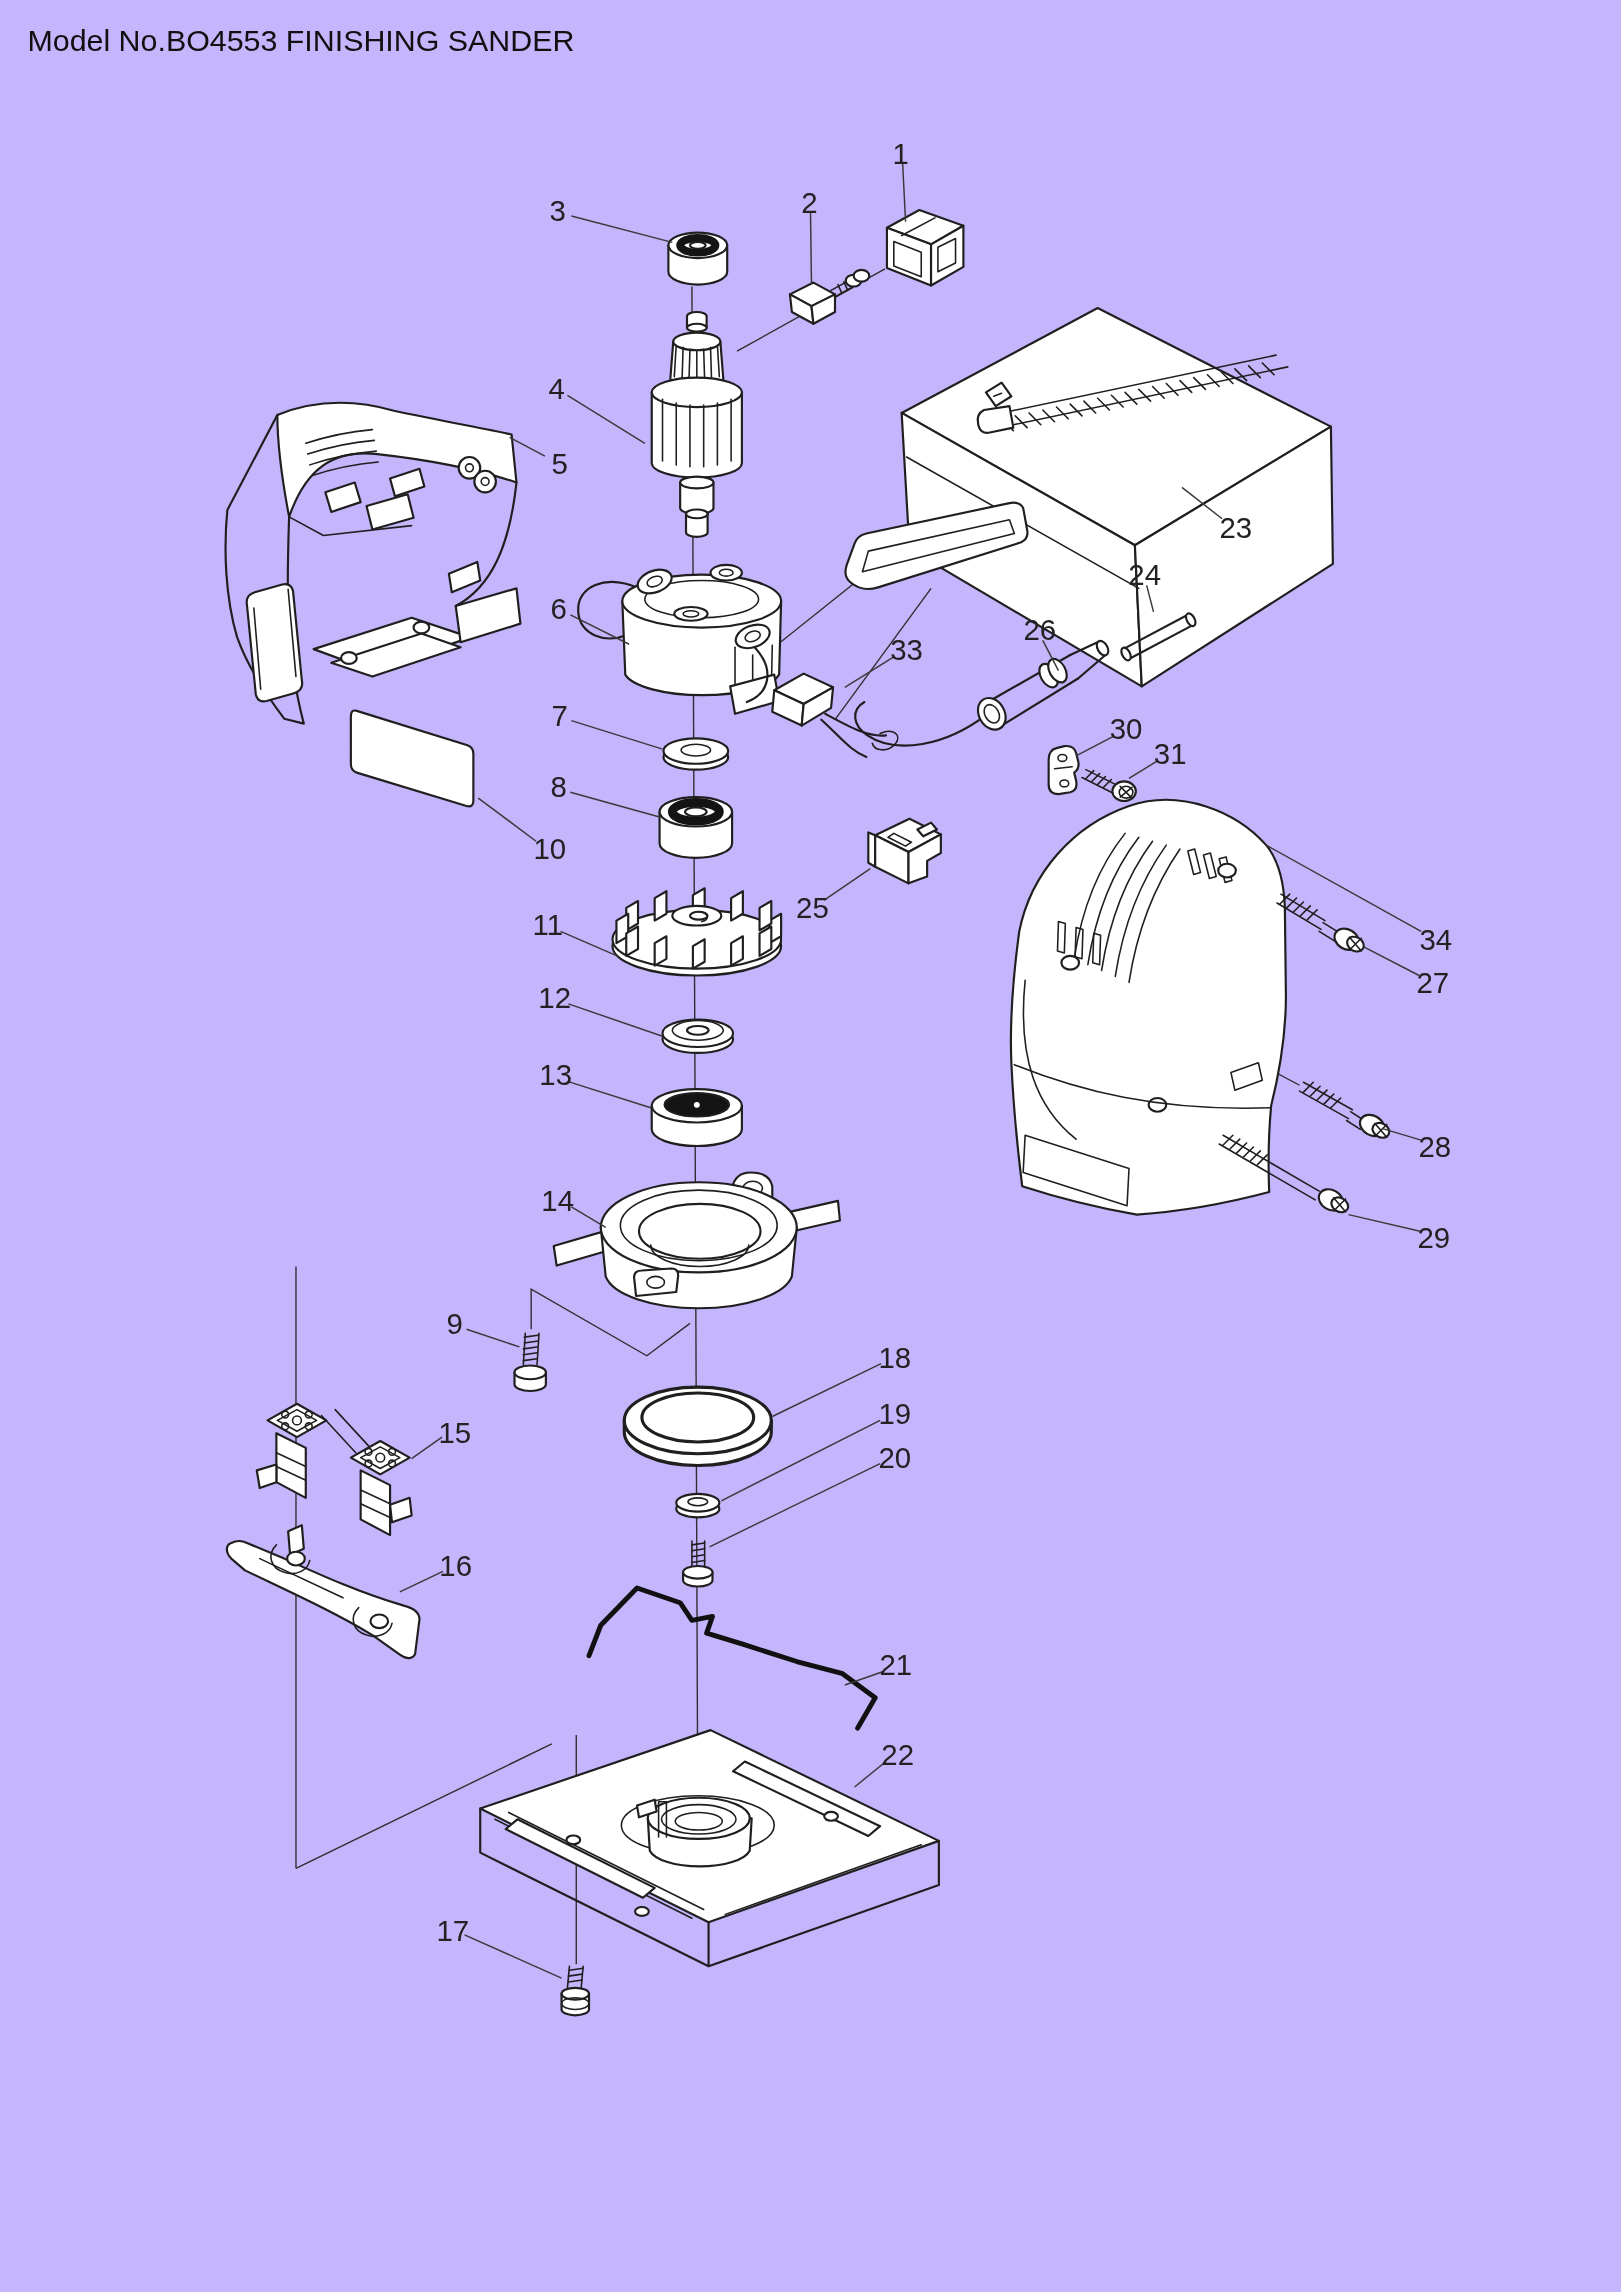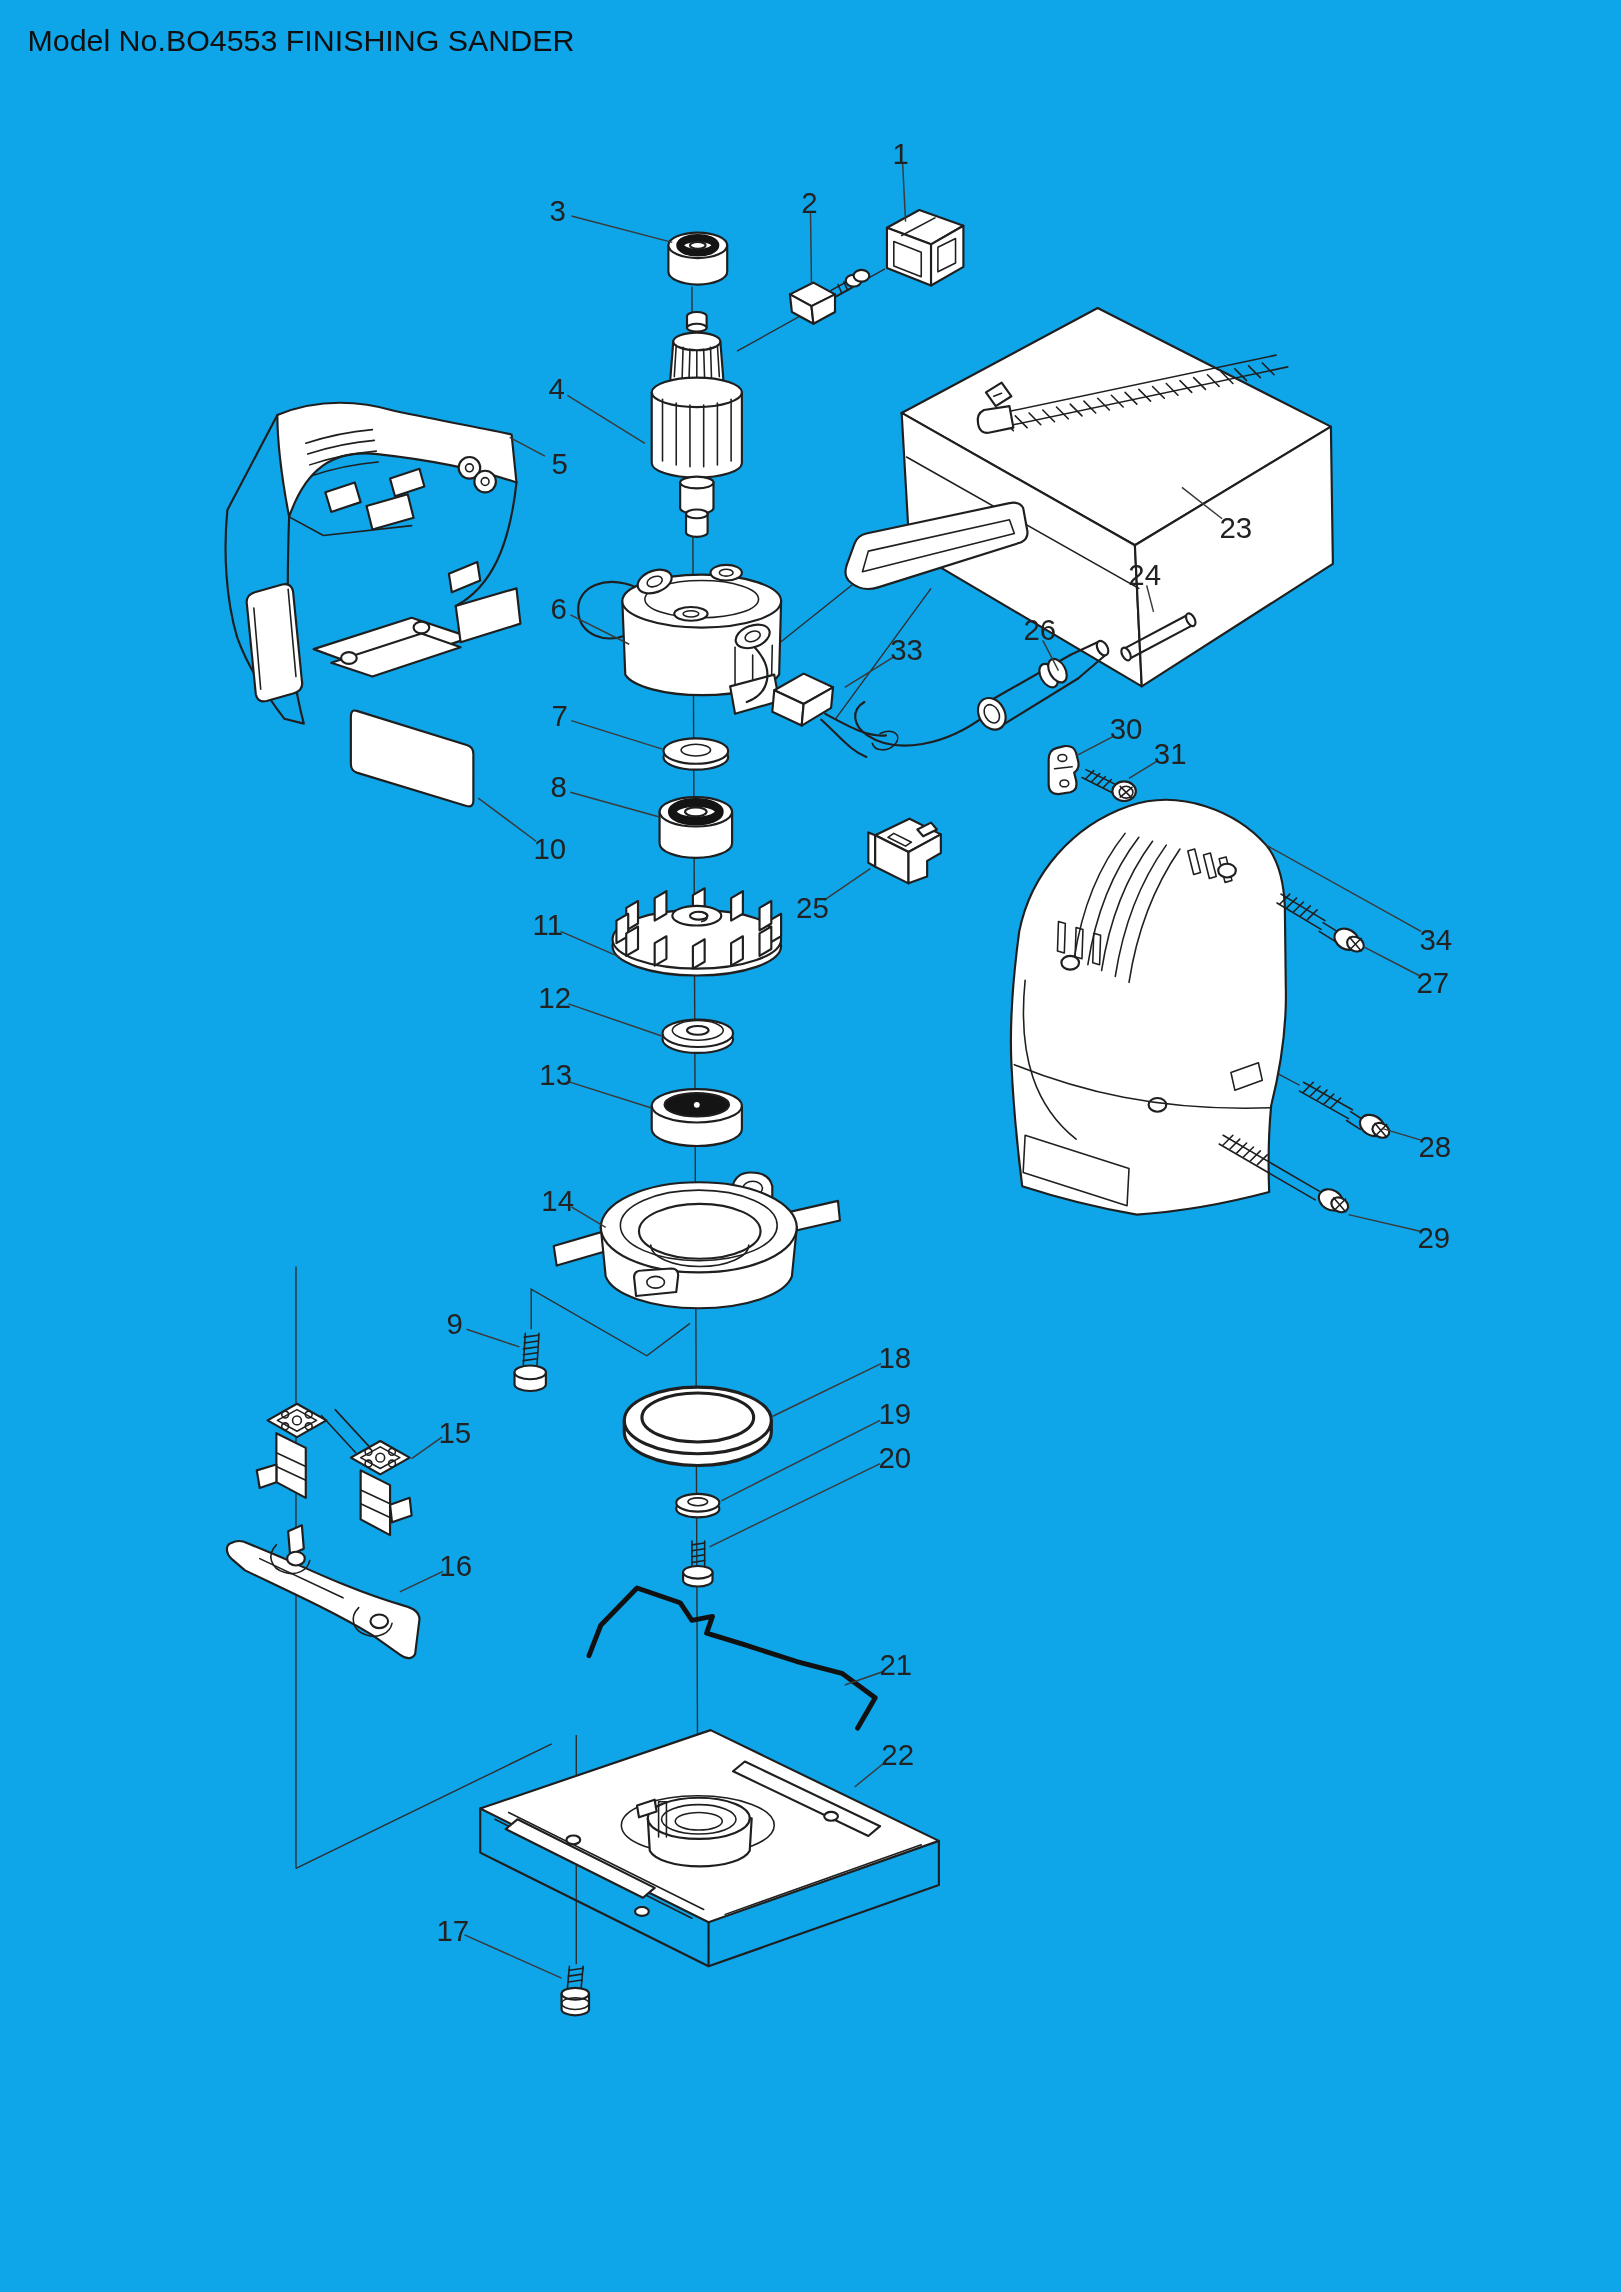--- a/index.html
+++ b/index.html
@@ -1,16 +1,16 @@
 <!DOCTYPE html>
 <html><head>
 <meta charset="utf-8">
 <style>
   html,body{margin:0;padding:0;background:#ffffff;}
-  .page{position:relative;width:1621px;height:2293px;background:#0ea5e9;overflow:hidden;}
+  .page{position:relative;width:1621px;height:2293px;background:#c4b5fd;overflow:hidden;}
   svg{display:block}
   .p{fill:#ffffff;stroke:#1f1f1f;stroke-width:2.2;stroke-linejoin:round;stroke-linecap:round}
   .n{fill:none;stroke:#1f1f1f;stroke-width:2.2;stroke-linejoin:round;stroke-linecap:round}
   .w1{stroke-width:1.6}
   .w3{stroke-width:3.2}
   .dk{fill:#141414;stroke:#1f1f1f;stroke-width:2}
   .cl{fill:none;stroke:#2e2e2e;stroke-width:1.4}
   .wire{fill:none;stroke:#111;stroke-width:5;stroke-linejoin:round;stroke-linecap:round}
   .leader{fill:none;stroke:#3a3a3a;stroke-width:1.5}
   .callout{font-family:"Liberation Sans",sans-serif;font-size:30px;fill:#222;text-anchor:middle}

